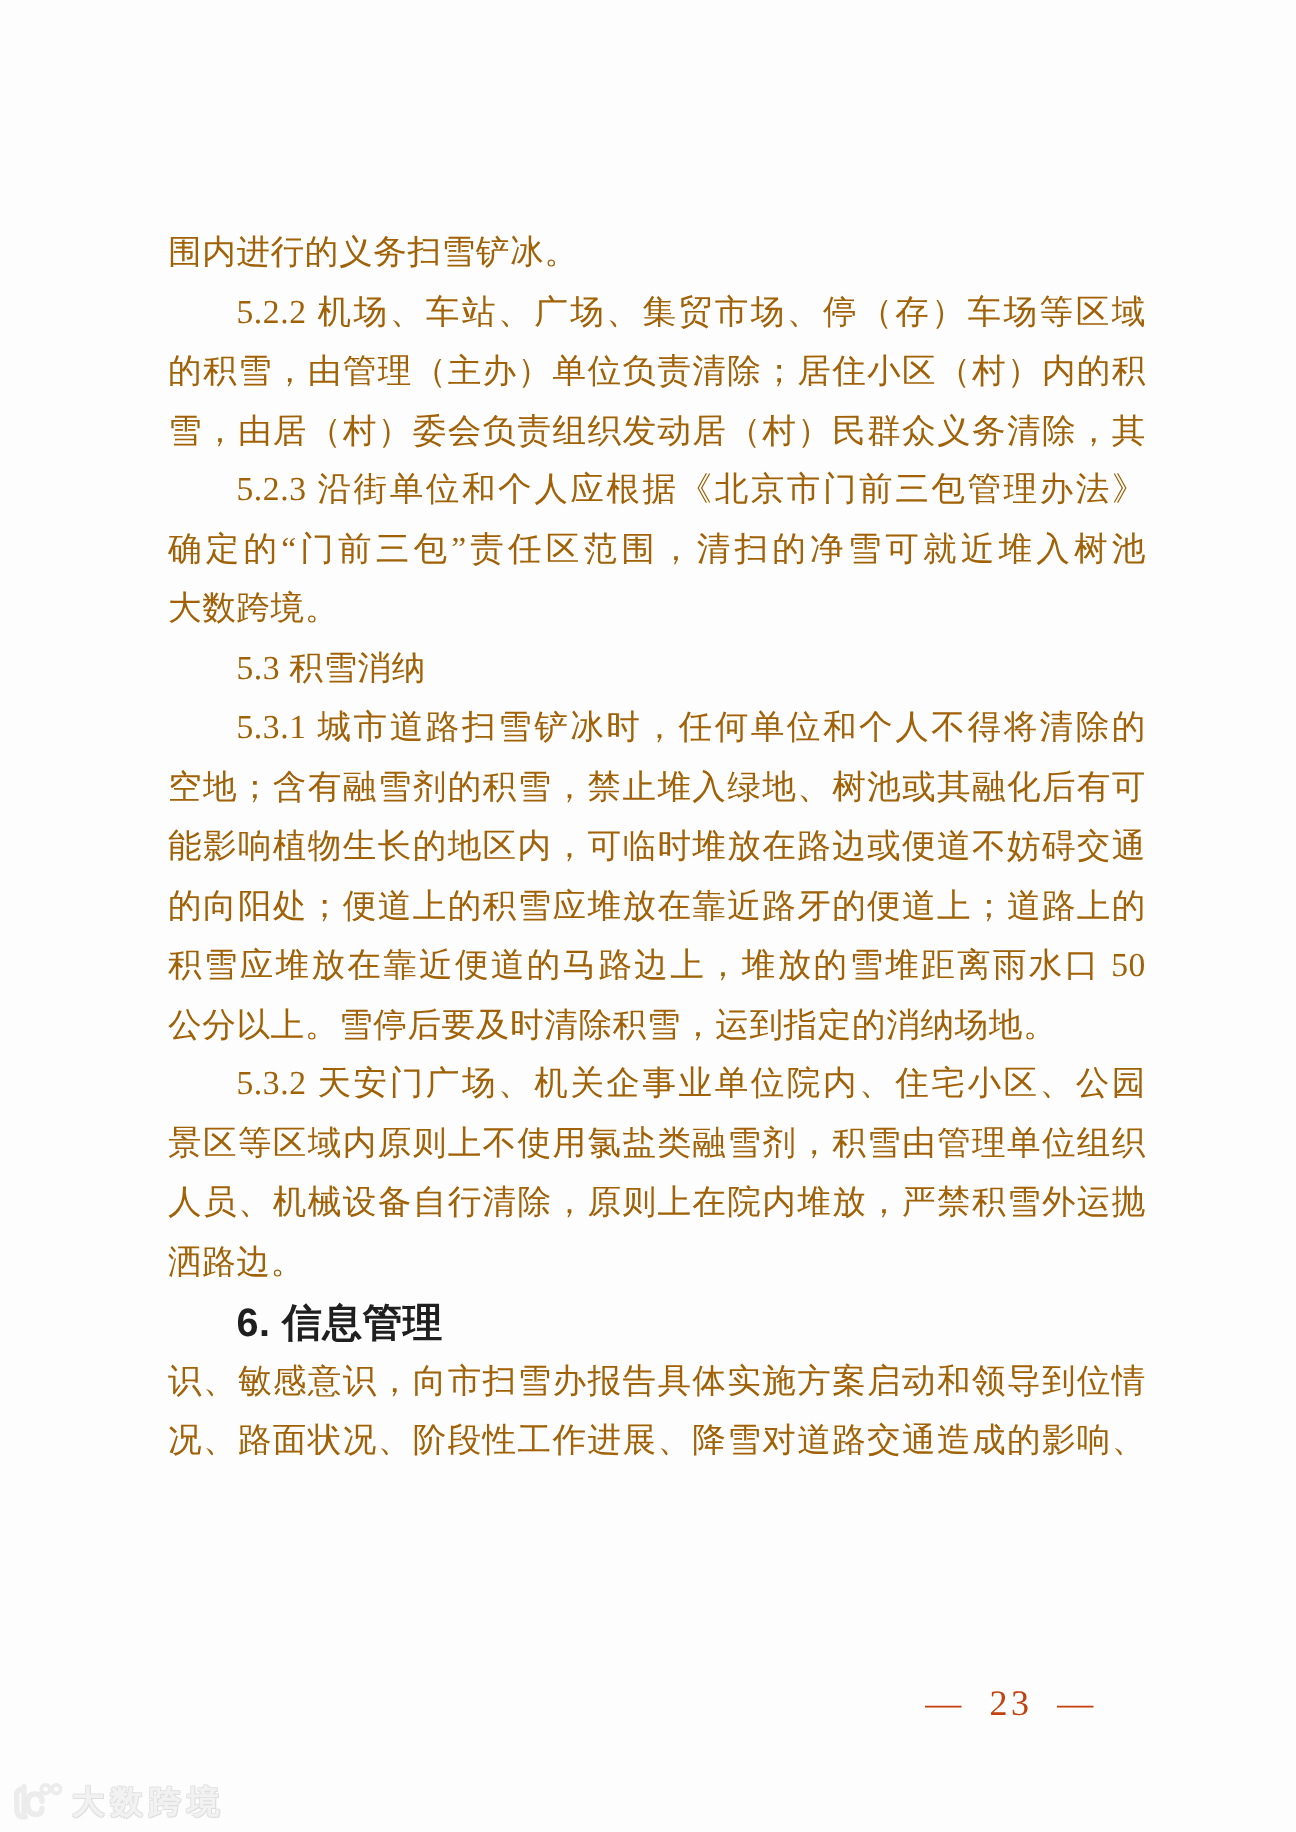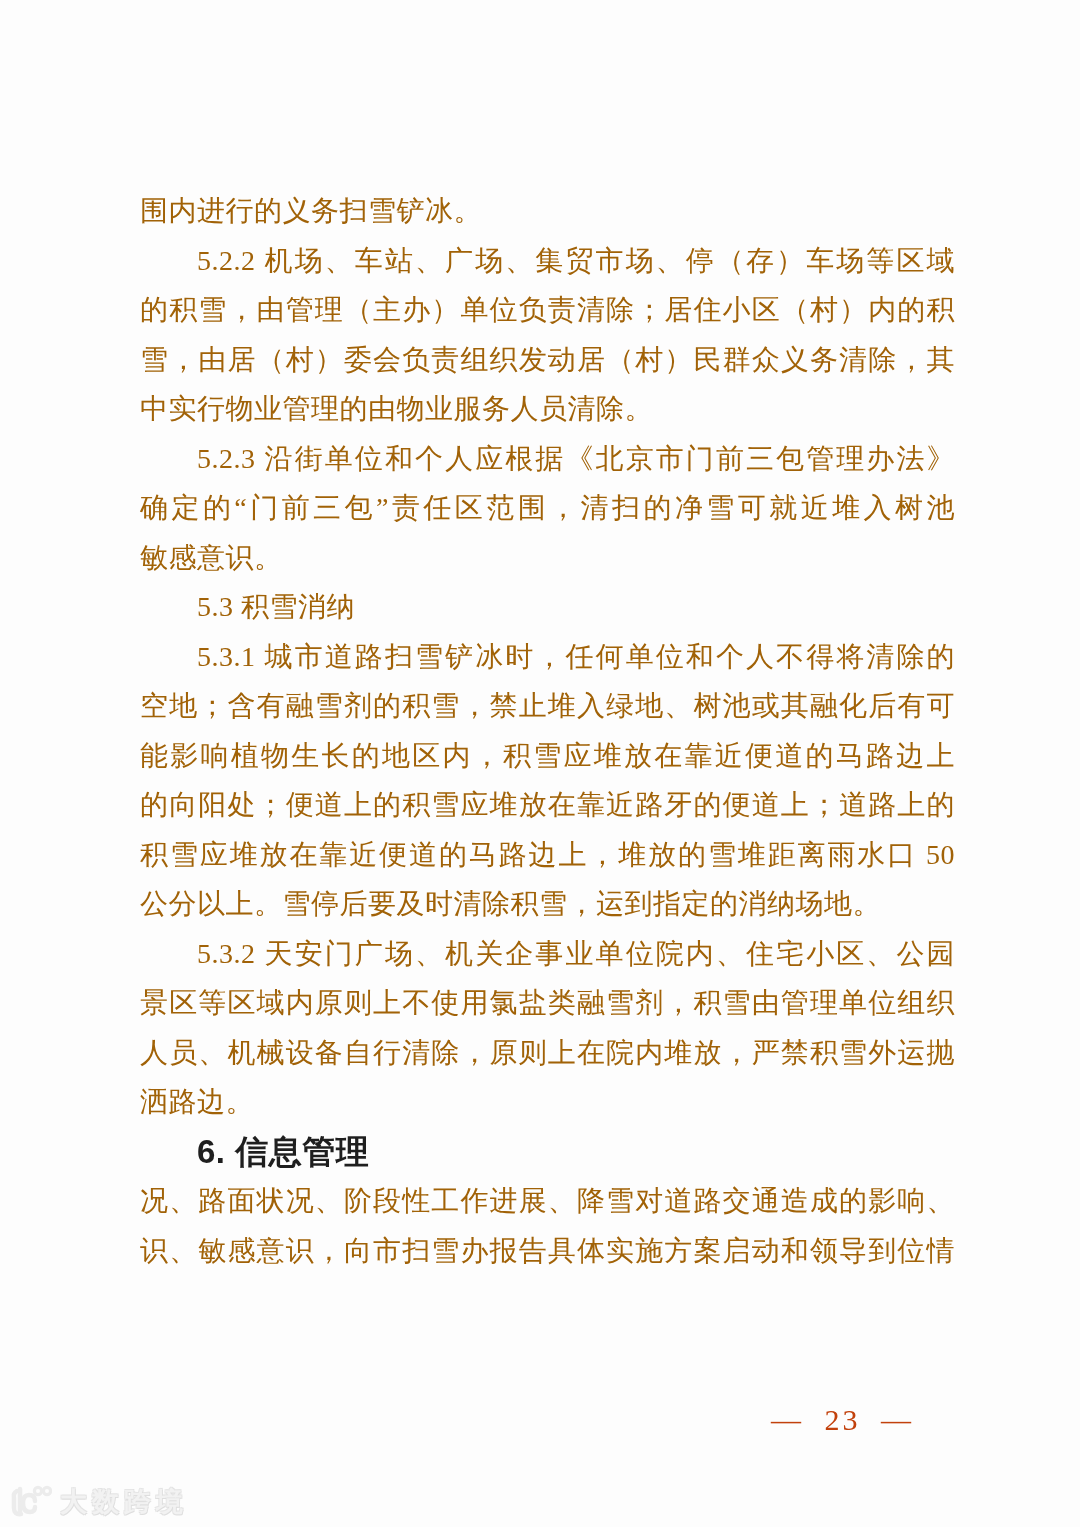--- a/index.html
+++ b/index.html
@@ -89,38 +89,37 @@
 </head>
 <body>
 
 <div class="page">
 
   <div class="doc">
     <p class="ln end">围内进行的义务扫雪铲冰。</p>
     <p class="ln ind">5.2.2 机场、车站、广场、集贸市场、停（存）车场等区域</p>
     <p class="ln">的积雪，由管理（主办）单位负责清除；居住小区（村）内的积</p>
     <p class="ln">雪，由居（村）委会负责组织发动居（村）民群众义务清除，其</p>
-    <p class="ln end">中实行物业管理的由物业服务人员清除。</p>
     <p class="ln ind">5.2.3 沿街单位和个人应根据《北京市门前三包管理办法》</p>
     <p class="ln">确定的“门前三包”责任区范围，清扫的净雪可就近堆入树池</p>
-    <p class="ln end">敏感意识。</p>
+    <p class="ln end">大数跨境。</p>
     <p class="ln ind end">5.3 积雪消纳</p>
     <p class="ln ind">5.3.1 城市道路扫雪铲冰时，任何单位和个人不得将清除的</p>
     <p class="ln">空地；含有融雪剂的积雪，禁止堆入绿地、树池或其融化后有可</p>
-    <p class="ln">能影响植物生长的地区内，积雪应堆放在靠近便道的马路边上</p>
+    <p class="ln">能影响植物生长的地区内，可临时堆放在路边或便道不妨碍交通</p>
     <p class="ln">的向阳处；便道上的积雪应堆放在靠近路牙的便道上；道路上的</p>
     <p class="ln">积雪应堆放在靠近便道的马路边上，堆放的雪堆距离雨水口 50</p>
     <p class="ln end">公分以上。雪停后要及时清除积雪，运到指定的消纳场地。</p>
     <p class="ln ind">5.3.2 天安门广场、机关企事业单位院内、住宅小区、公园</p>
     <p class="ln">景区等区域内原则上不使用氯盐类融雪剂，积雪由管理单位组织</p>
     <p class="ln">人员、机械设备自行清除，原则上在院内堆放，严禁积雪外运抛</p>
     <p class="ln end">洒路边。</p>
     <p class="ln ind end head">6. 信息管理</p>
+    <p class="ln">识、敏感意识，向市扫雪办报告具体实施方案启动和领导到位情</p>
     <p class="ln">况、路面状况、阶段性工作进展、降雪对道路交通造成的影响、</p>
-    <p class="ln">识、敏感意识，向市扫雪办报告具体实施方案启动和领导到位情</p>
   </div>
 
   <div class="pagenum">— 23 —</div>
 
   <div class="watermark">
     <span>
       <svg width="44" height="38" viewBox="0 0 44 38" fill="none">
 
         <path d="M9 8 Q5 10 6 15 L6 25 Q6 32 13 31" stroke="#ececec" stroke-width="4.5" stroke-linecap="round" fill="none"></path>
         <path d="M12 6 L12 29" stroke="#ececec" stroke-width="4.5" stroke-linecap="round" fill="none"></path>

